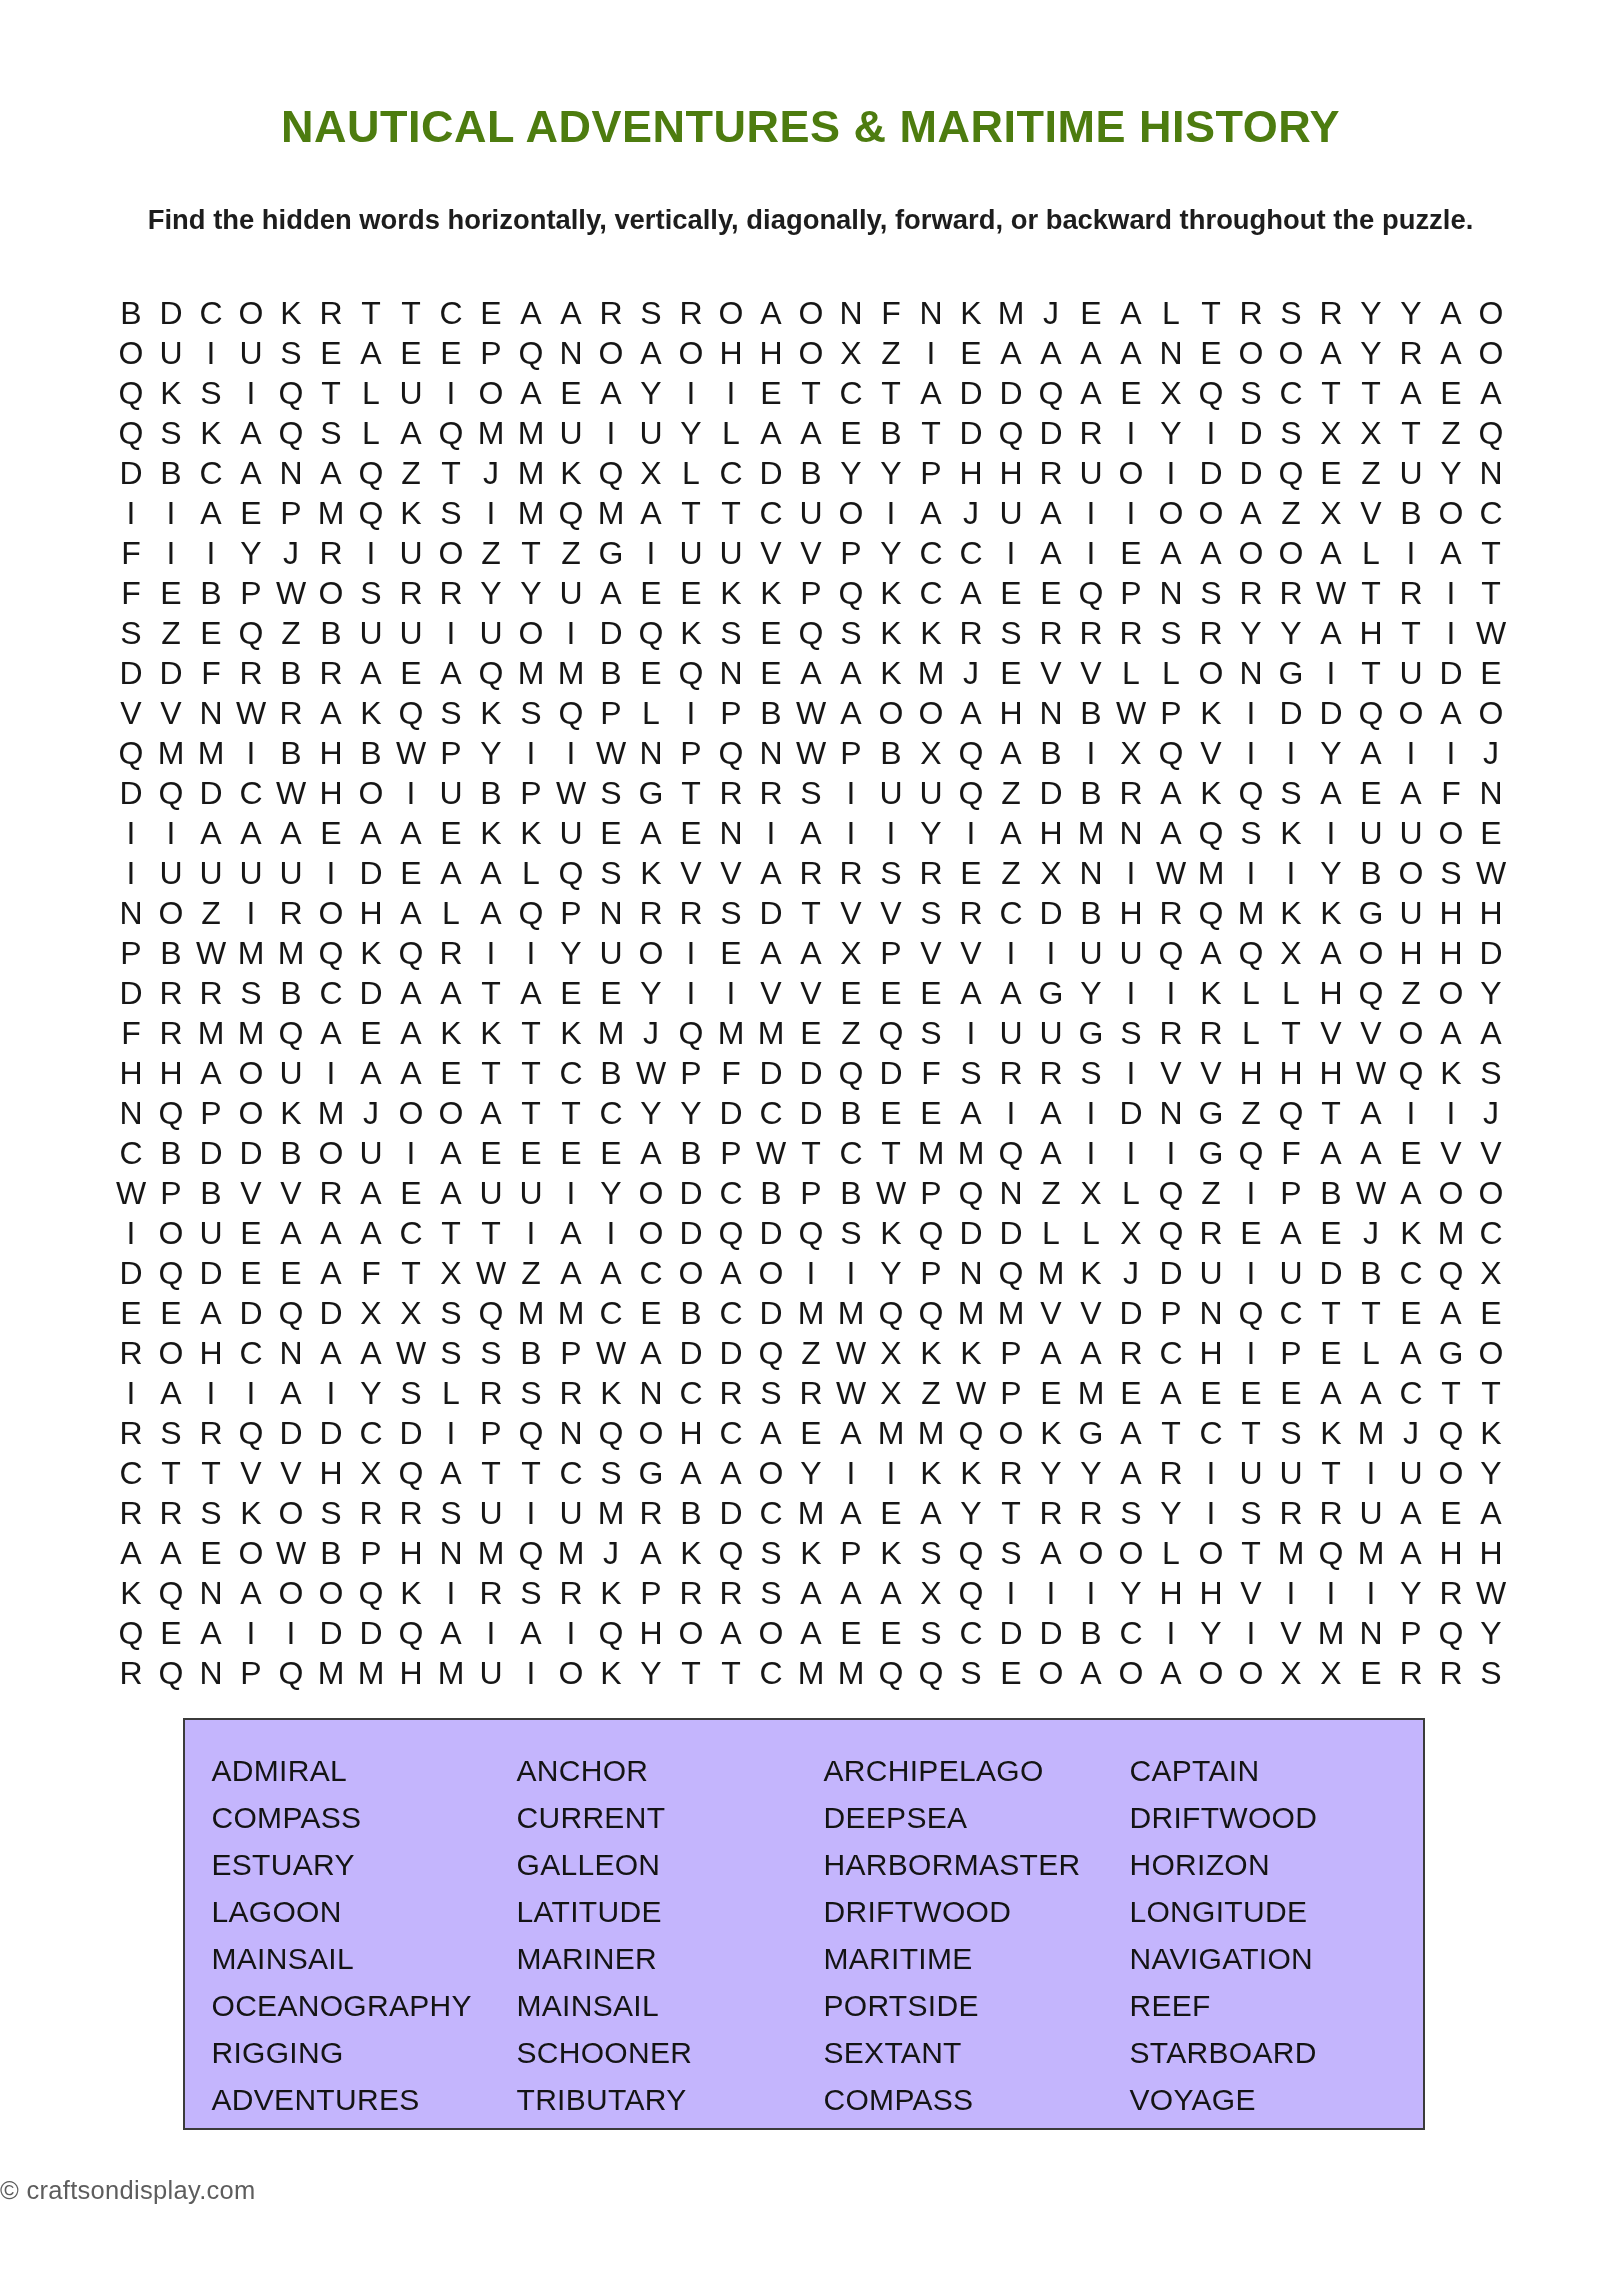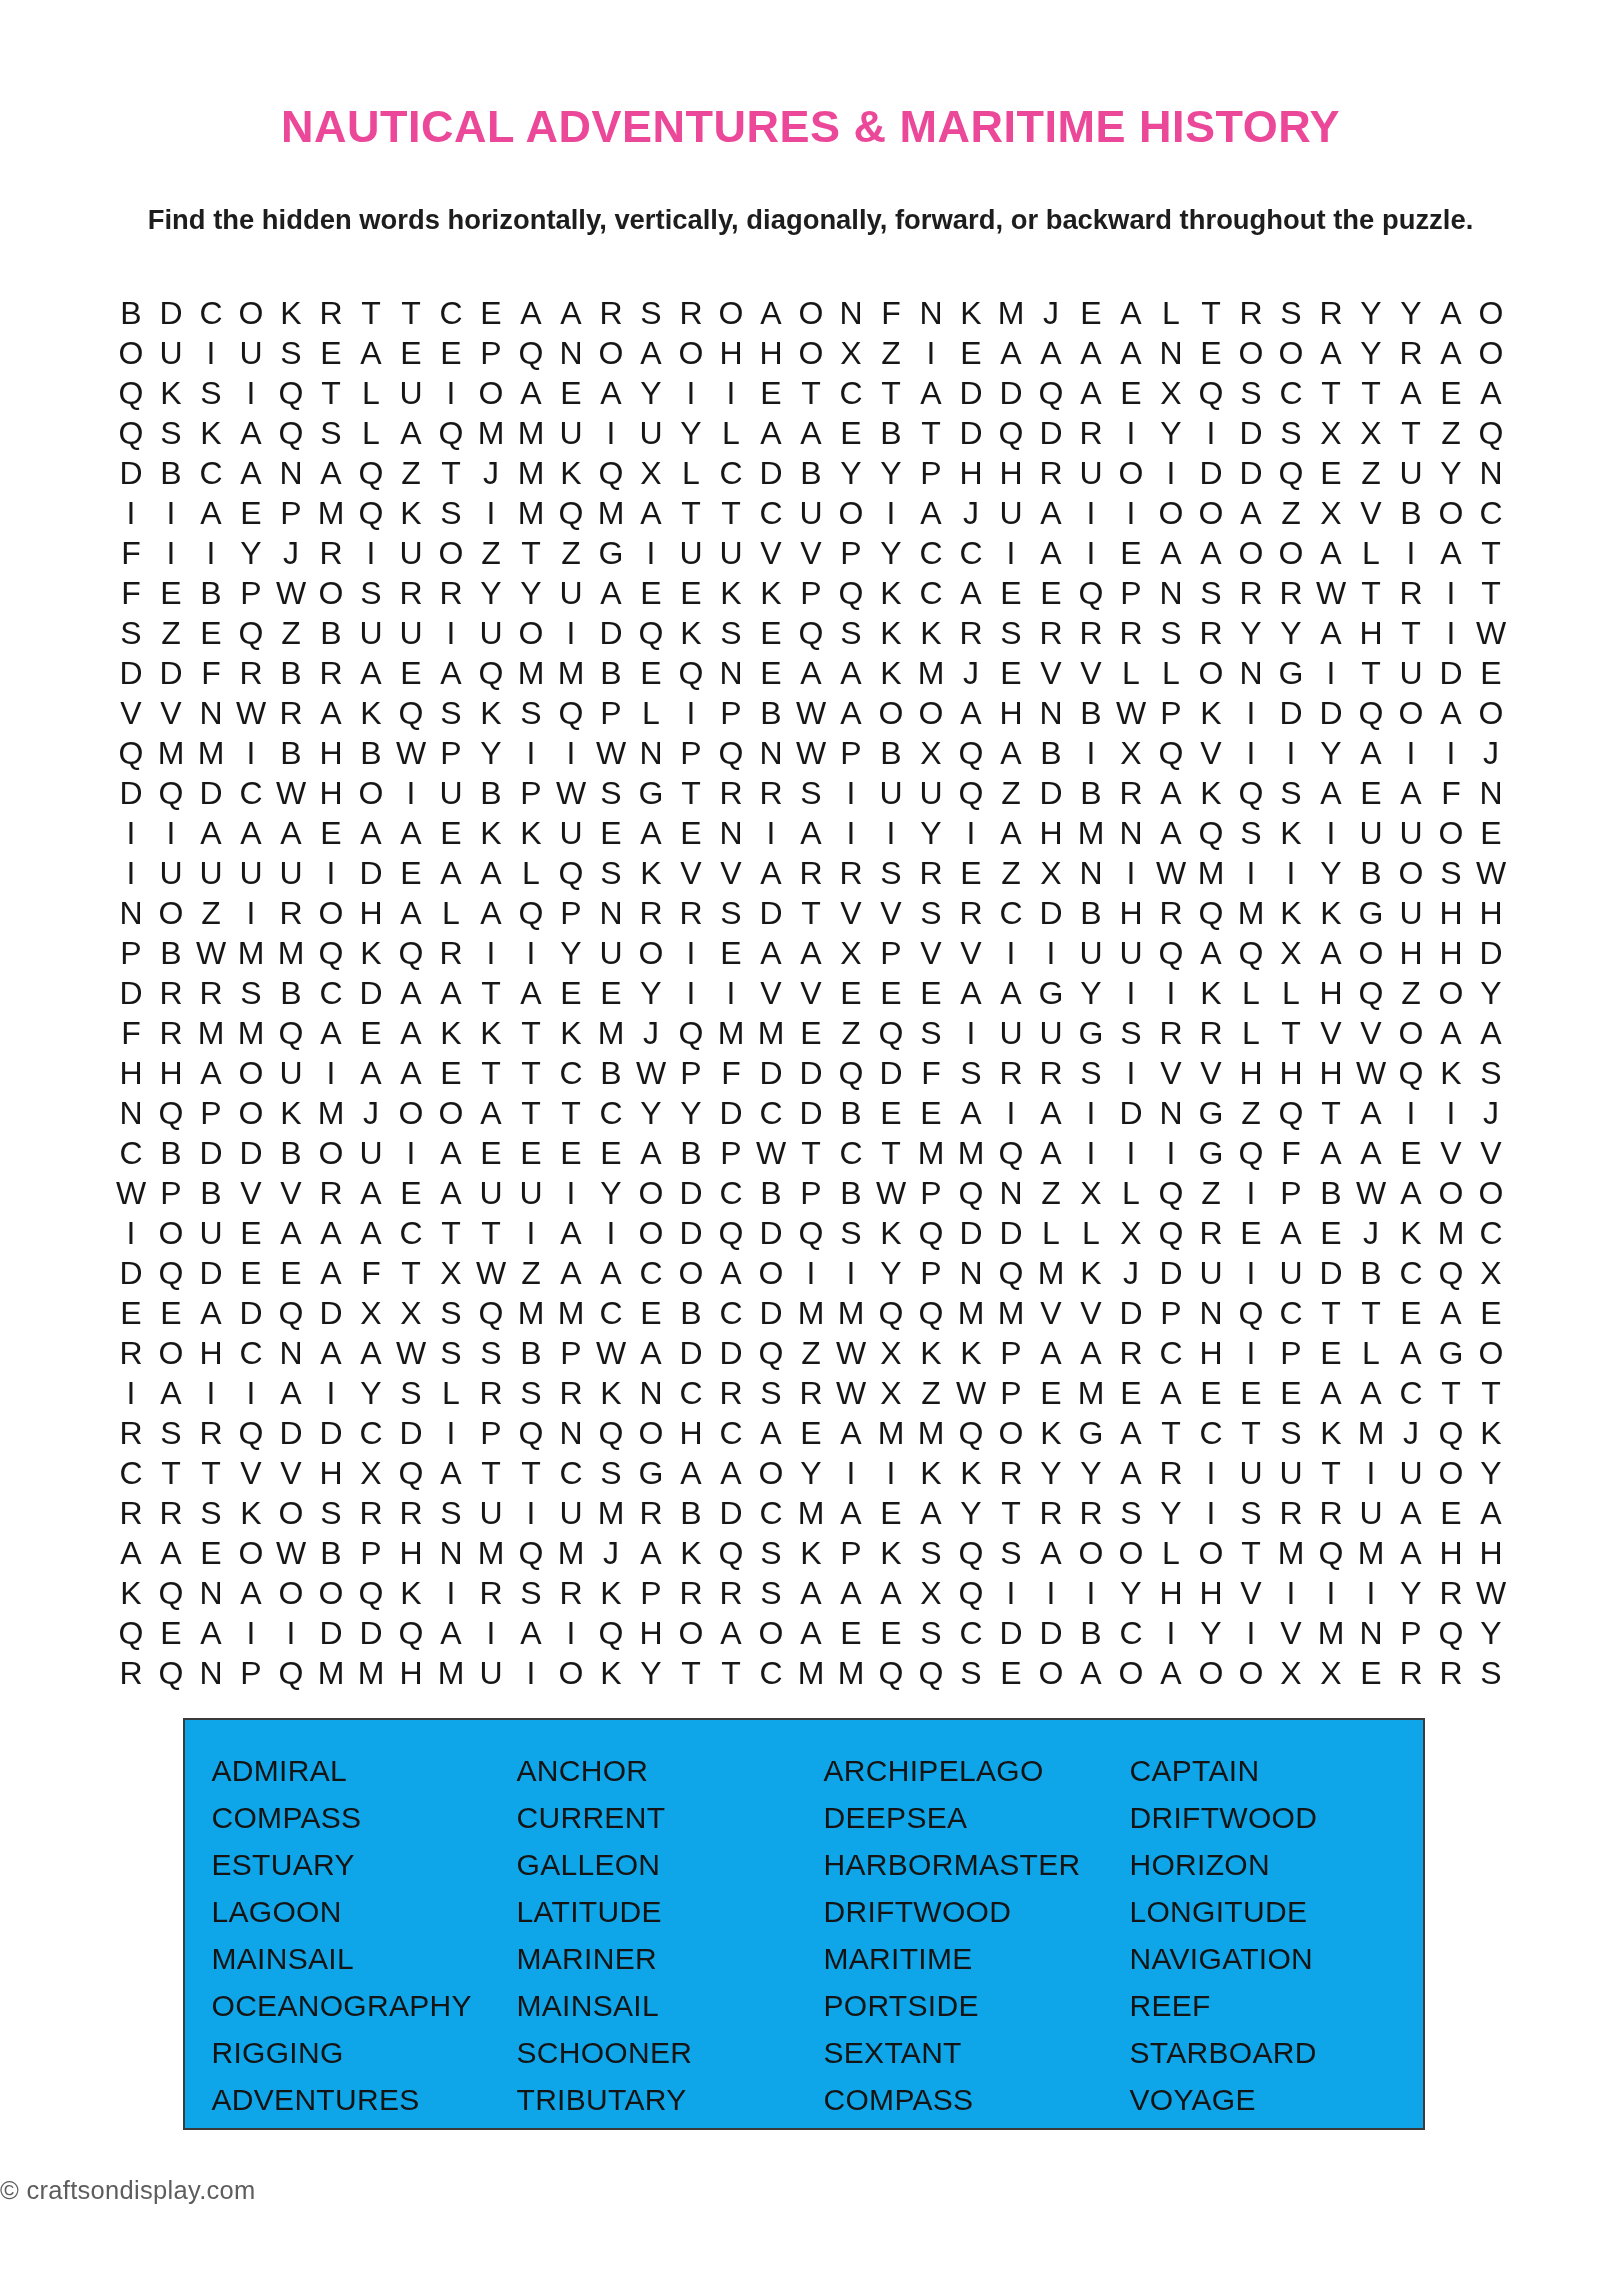--- a/index.html
+++ b/index.html
@@ -13,21 +13,21 @@
   }
   .page { position: absolute; inset: 0; }
 
   .title {
     position: absolute;
     top: 101px; left: 0; right: 0;
     text-align: center;
     font-size: 45px;
     font-weight: 700;
     letter-spacing: 0.5px;
-    color: #ec4899;
+    color: #4d7c0f;
   }
   .instructions {
     position: absolute;
     top: 204px; left: 0; right: 0;
     text-align: center;
     font-size: 27.4px;
     font-weight: 700;
     color: #1d1d1d;
   }
 
@@ -48,21 +48,21 @@
     color: #161616;
   }
 
   .word-box {
     position: absolute;
     top: 1718px;
     left: 183px;
     width: 1242px;
     height: 412px;
     border: 2px solid #3b3b3b;
-    background: #0ea5e9;
+    background: #c4b5fd;
   }
   .word-grid {
     position: absolute;
     top: 27.4px; left: 26.5px; right: 9.8px;
     display: grid;
     grid-template-columns: 305px 307px 306px auto;
     grid-auto-rows: 47px;
     grid-auto-flow: row;
   }
   .word-grid .word {

